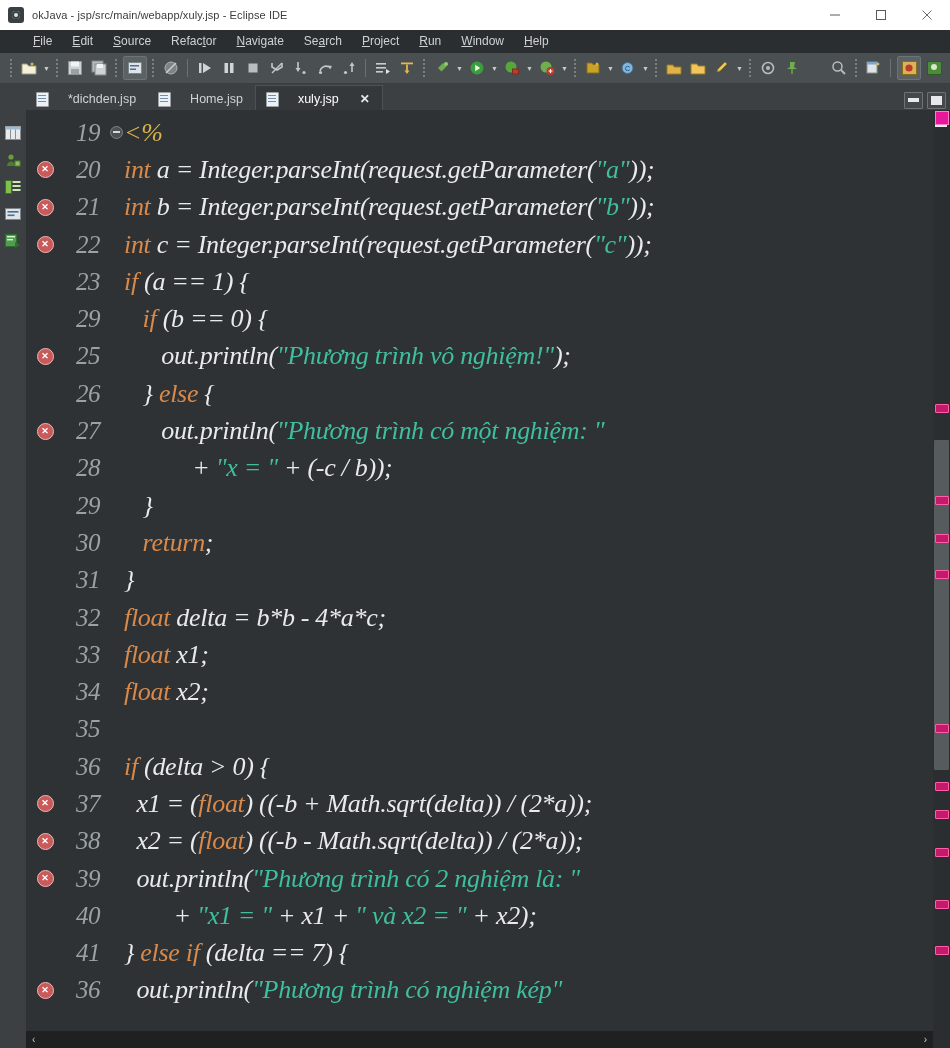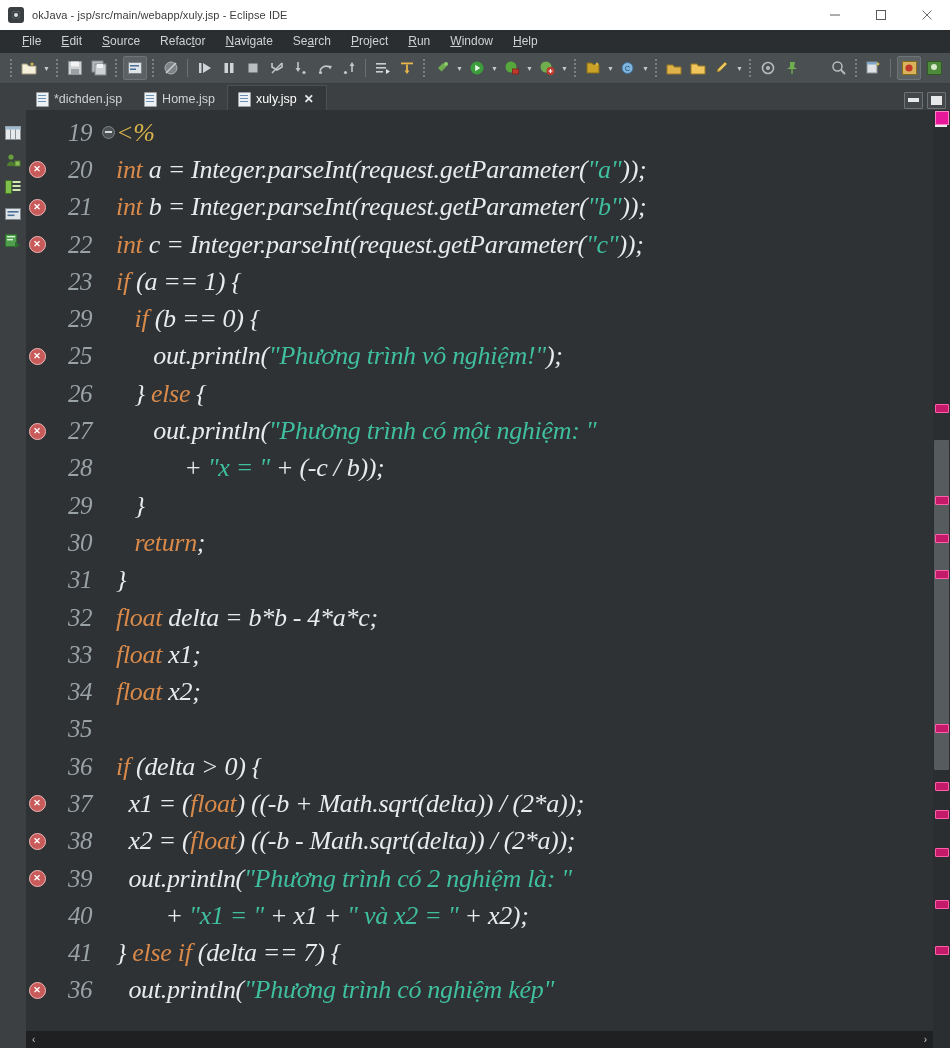--- a/index.html
+++ b/index.html
@@ -57,21 +57,21 @@
     color: #5a5a5a;
   }
   .win-btn svg { display: block; }
 
   
   .menubar {
     height: 22px;
     background: #2b2e30;
     display: flex;
     align-items: center;
-    padding-left: 12px;
+    padding-left: 23px;
     border-bottom: 1px solid #2b2e30;
   }
   .menu-item {
     font-size: 12px;
     color: #cfd2d4;
     padding: 0 10px;
     white-space: nowrap;
     line-height: 22px;
   }
   .menu-item u { text-decoration: underline; }
@@ -125,21 +125,21 @@
     display: flex;
     align-items: flex-end;
     position: relative;
     padding-left: 26px;
   }
   .tab {
     height: 26px;
     display: flex;
     align-items: center;
     padding: 0 12px 0 10px;
-    gap: 5px;
+    gap: 19px;
     font-size: 12.5px;
     color: #cfd2d4;
     white-space: nowrap;
     position: relative;
   }
   .tab.active {
     background: #35383a;
     color: #ffffff;
     border-top: 1px solid #4c5154;
     border-left: 1px solid #4c5154;
@@ -230,21 +230,21 @@
     overflow: hidden;
   }
   .editor {
     position: absolute;
     left: 0; right: 17px; top: 0; bottom: 17px;
     background: #2f3234;
     overflow: hidden;
   }
   .code-rows {
     position: absolute;
-    top: 4px; left: 0; right: 0;
+    top: 4px; left: 8px; right: 0;
   }
   .row {
     height: 37.3px;
     display: flex;
     align-items: center;
     position: relative;
   }
   .gutter {
     width: 22px;
     flex: none;

